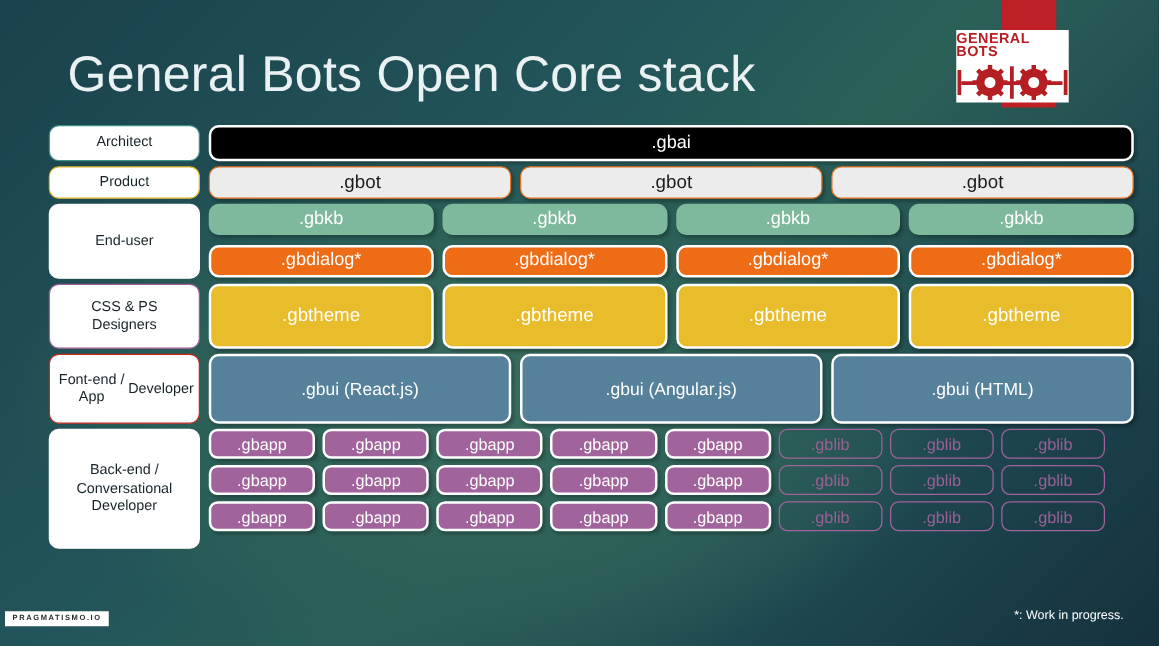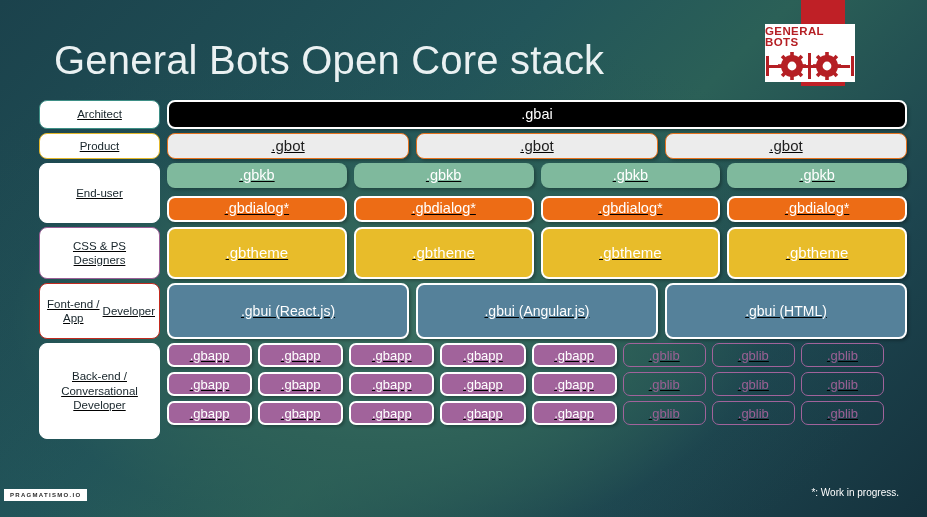--- a/index.html
+++ b/index.html
@@ -64,21 +64,20 @@
     color: #eaf1f2;
     letter-spacing: 0.2px;
     white-space: nowrap;
   }
 
   
   #board {
     position: absolute;
     left: 0; top: 100px;
     width: 927px;
-    text-decoration: underline;
   }
 
   .row {
     display: flex;
     align-items: stretch;
     margin-bottom: 4px;
   }
 
   .rail {
     width: 121px;

